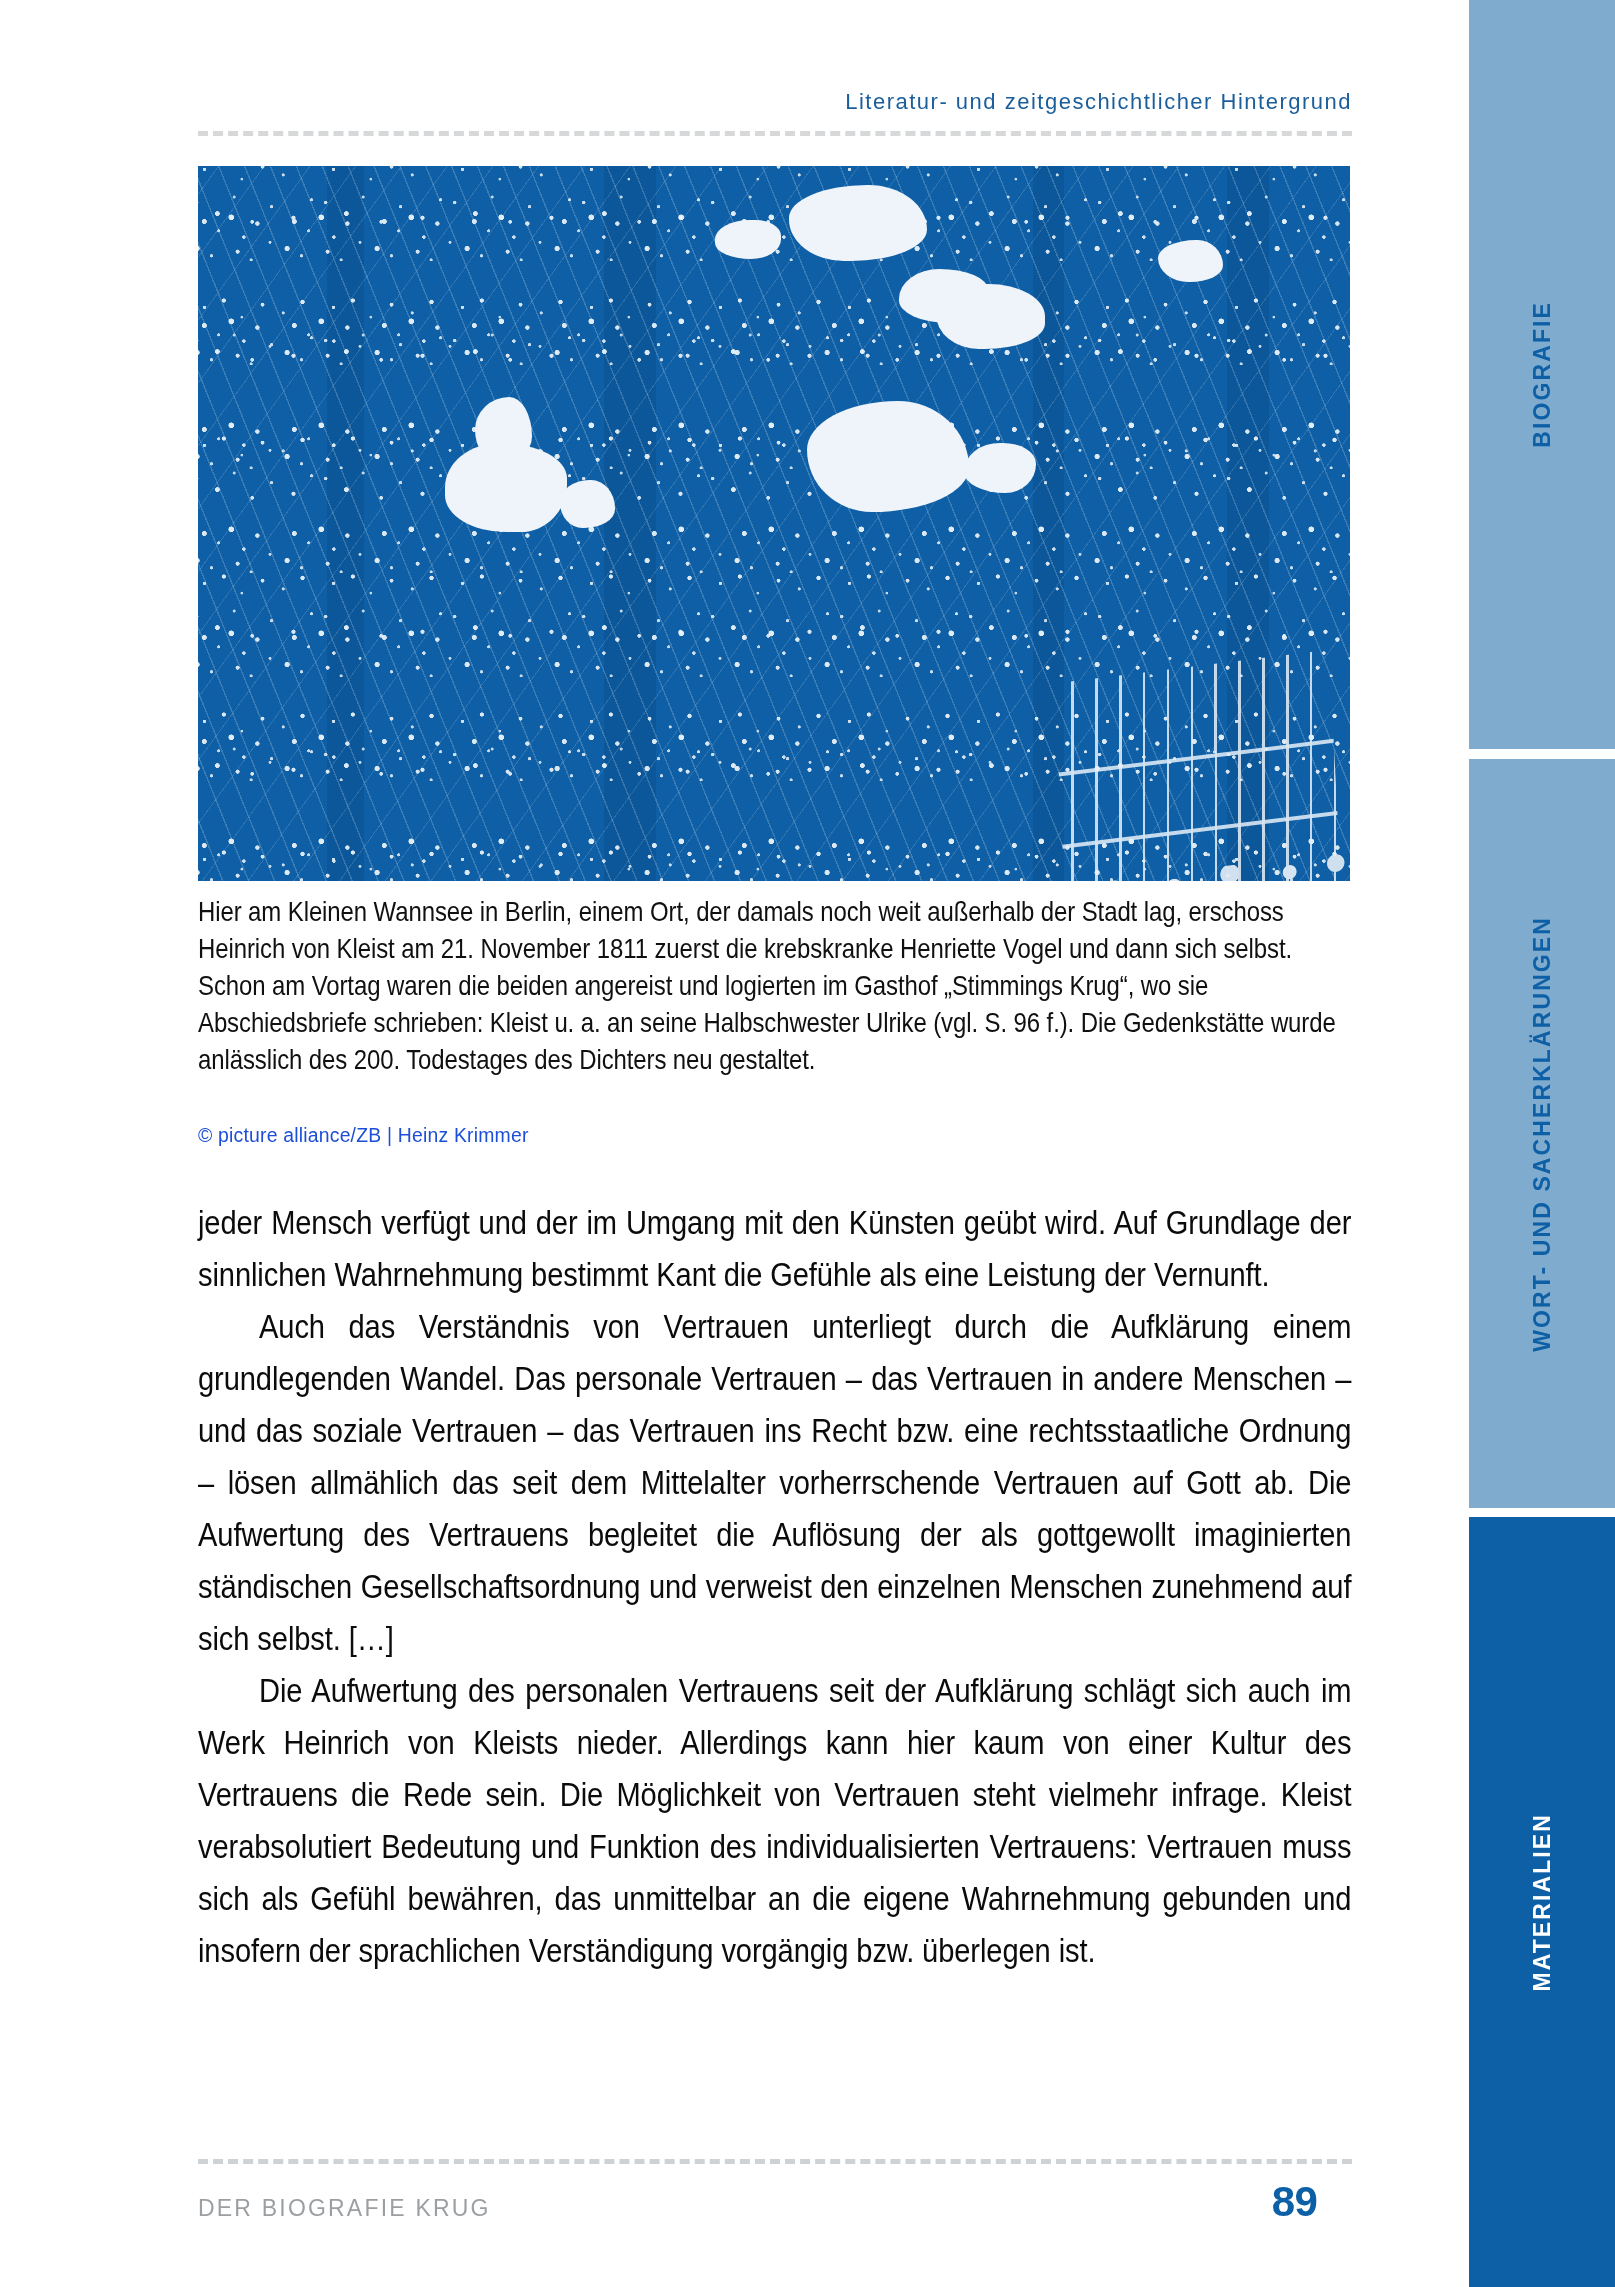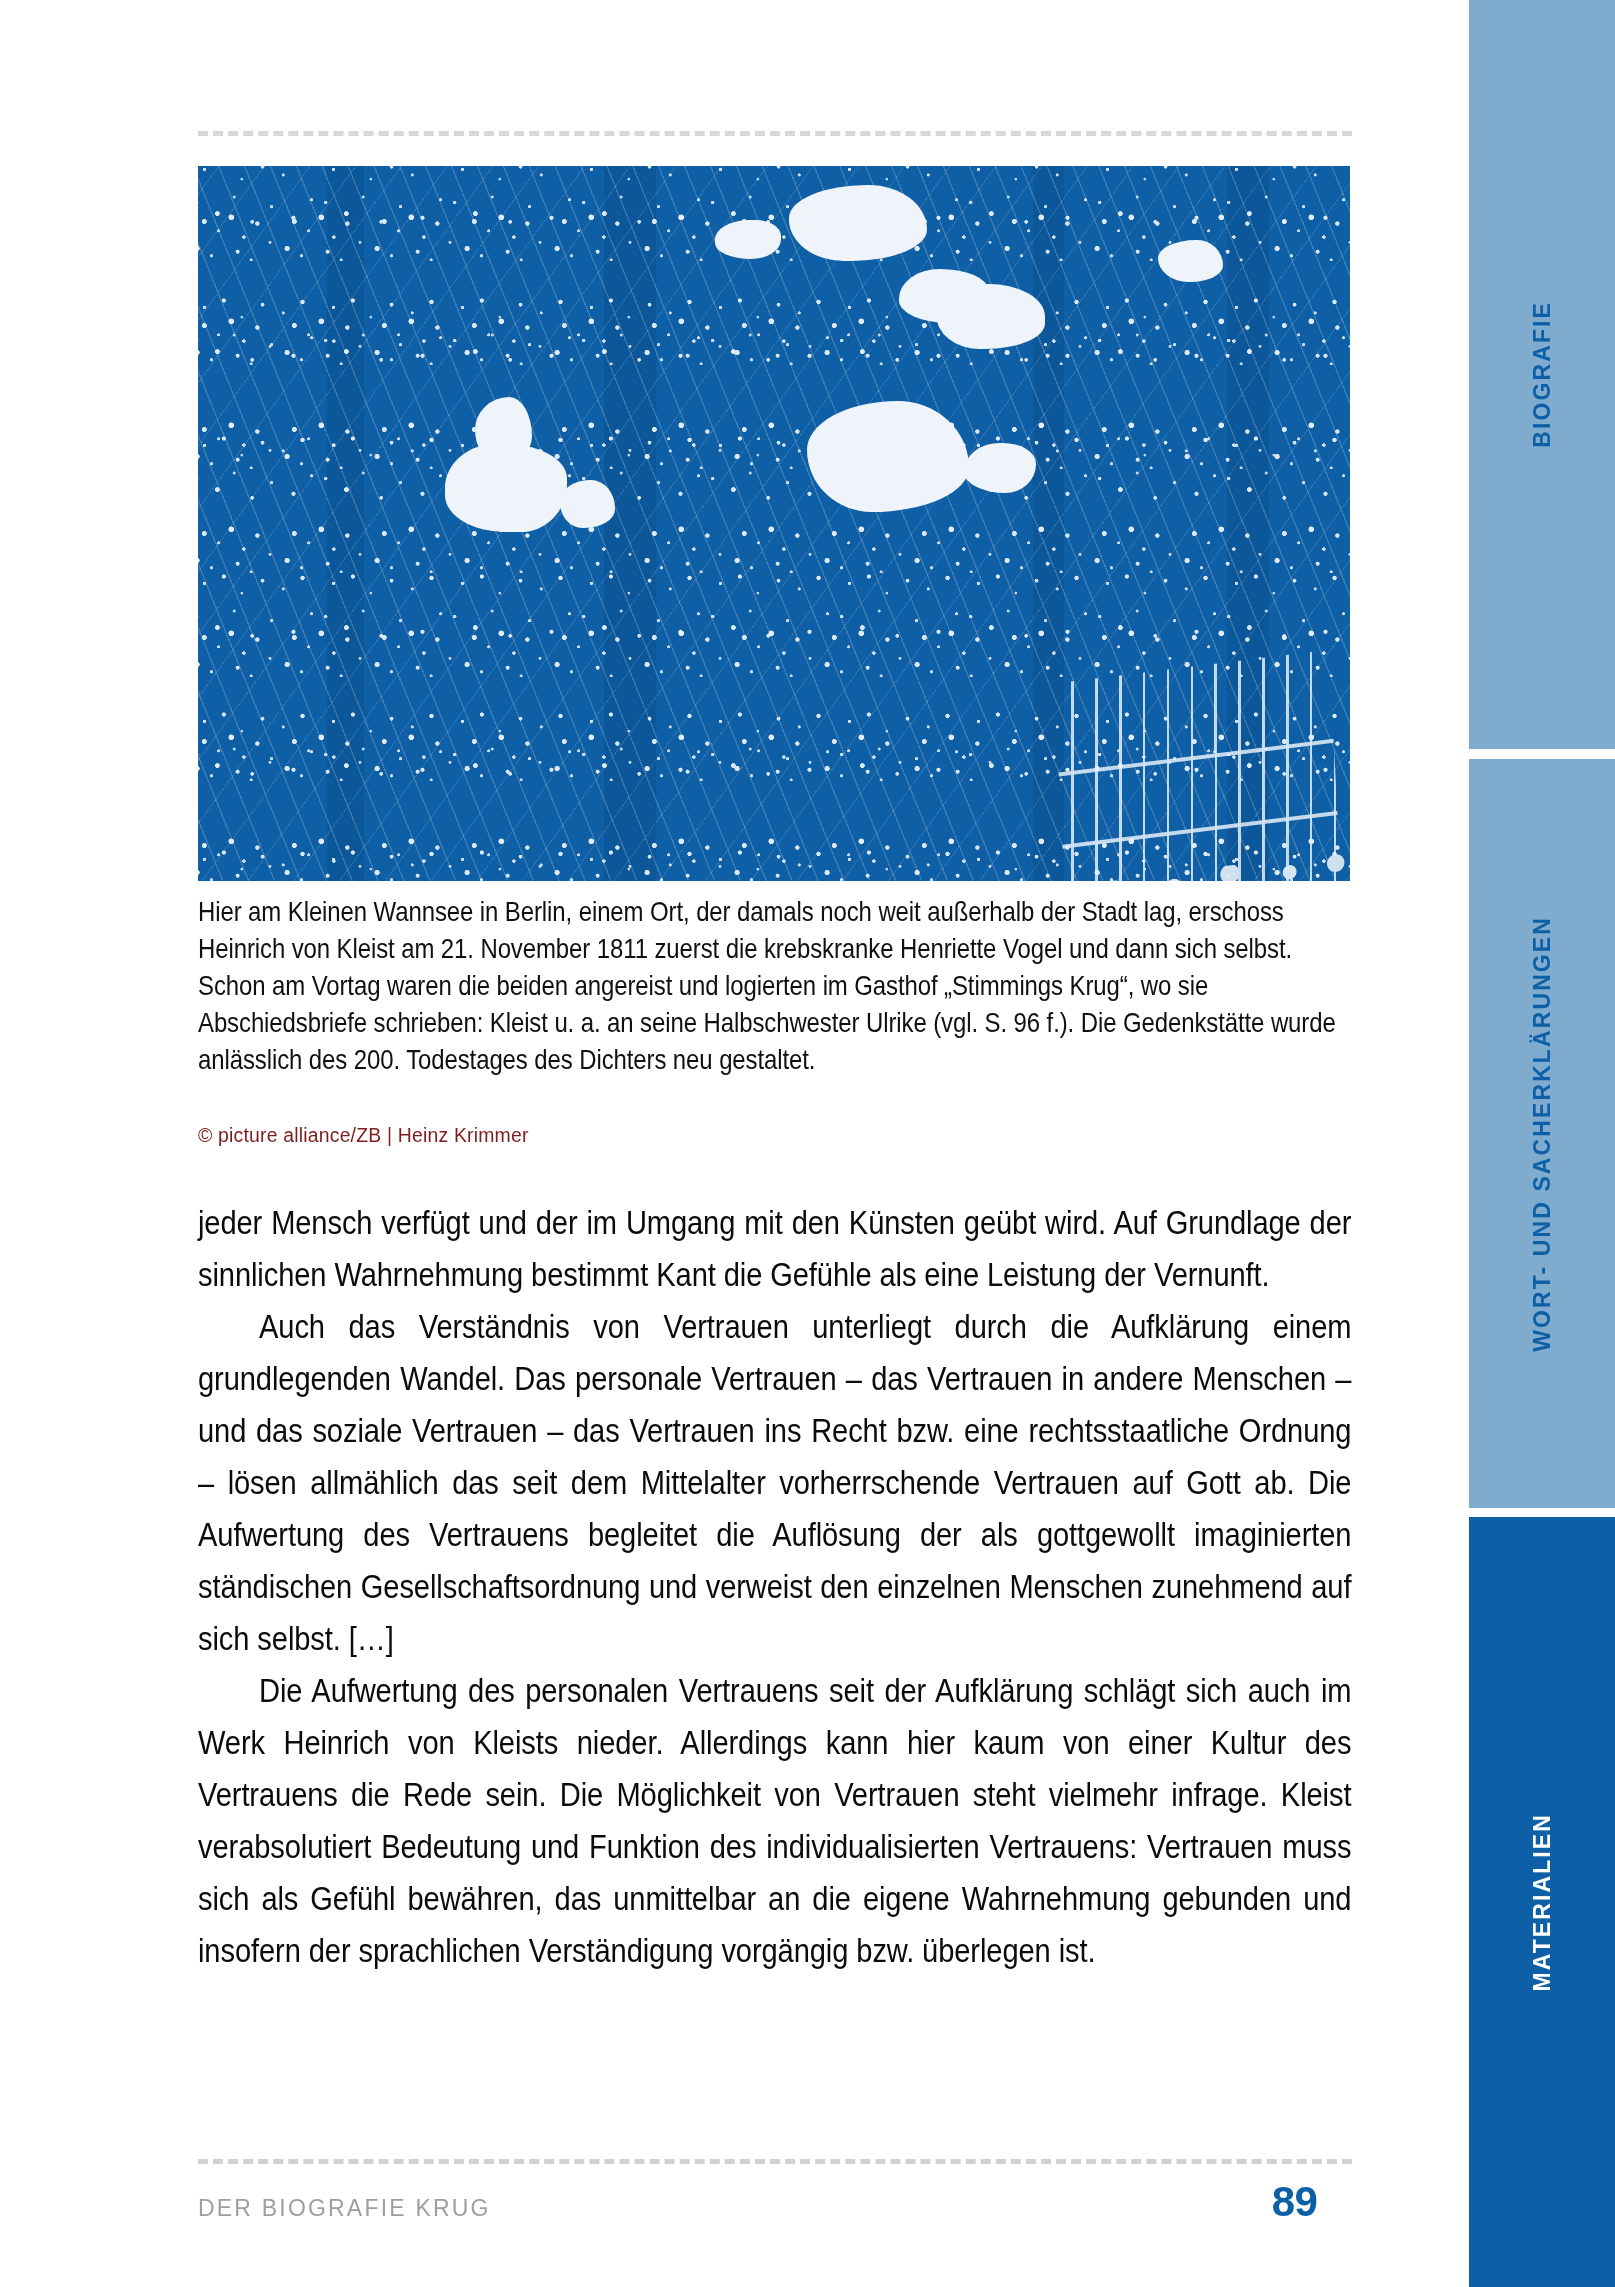--- a/index.html
+++ b/index.html
@@ -271,21 +271,21 @@
     transform-origin: 0 0;
     width: 1349px;
   }
   .credit {
     position: absolute;
     left: 198px;
     top: 1122px;
     font-family: "Liberation Sans", sans-serif;
     font-size: 19.4px;
     line-height: 26px;
-    color: #7f1d1d;
+    color: #1d4ed8;
     letter-spacing: 0.2px;
   }
 
   
   .body-text {
     position: absolute;
     left: 198px;
     top: 1196px;
     width: 1349px;
     transform: scaleX(0.855);
@@ -325,20 +325,21 @@
     letter-spacing: -0.5px;
   }
 </style>
 </head>
 <body>
 
 <div class="page">
 
   <div class="content">
 
+    <div class="runhead">Literatur- und zeitgeschichtlicher Hintergrund</div>
 
     <div class="rule-dashed rule-top"></div>
 
     <div class="figure">
       <div class="photo-layer">
         <div class="trunk trunk-1"></div>
         <div class="trunk trunk-2"></div>
         <div class="trunk trunk-3"></div>
         <div class="trunk trunk-4"></div>
 

